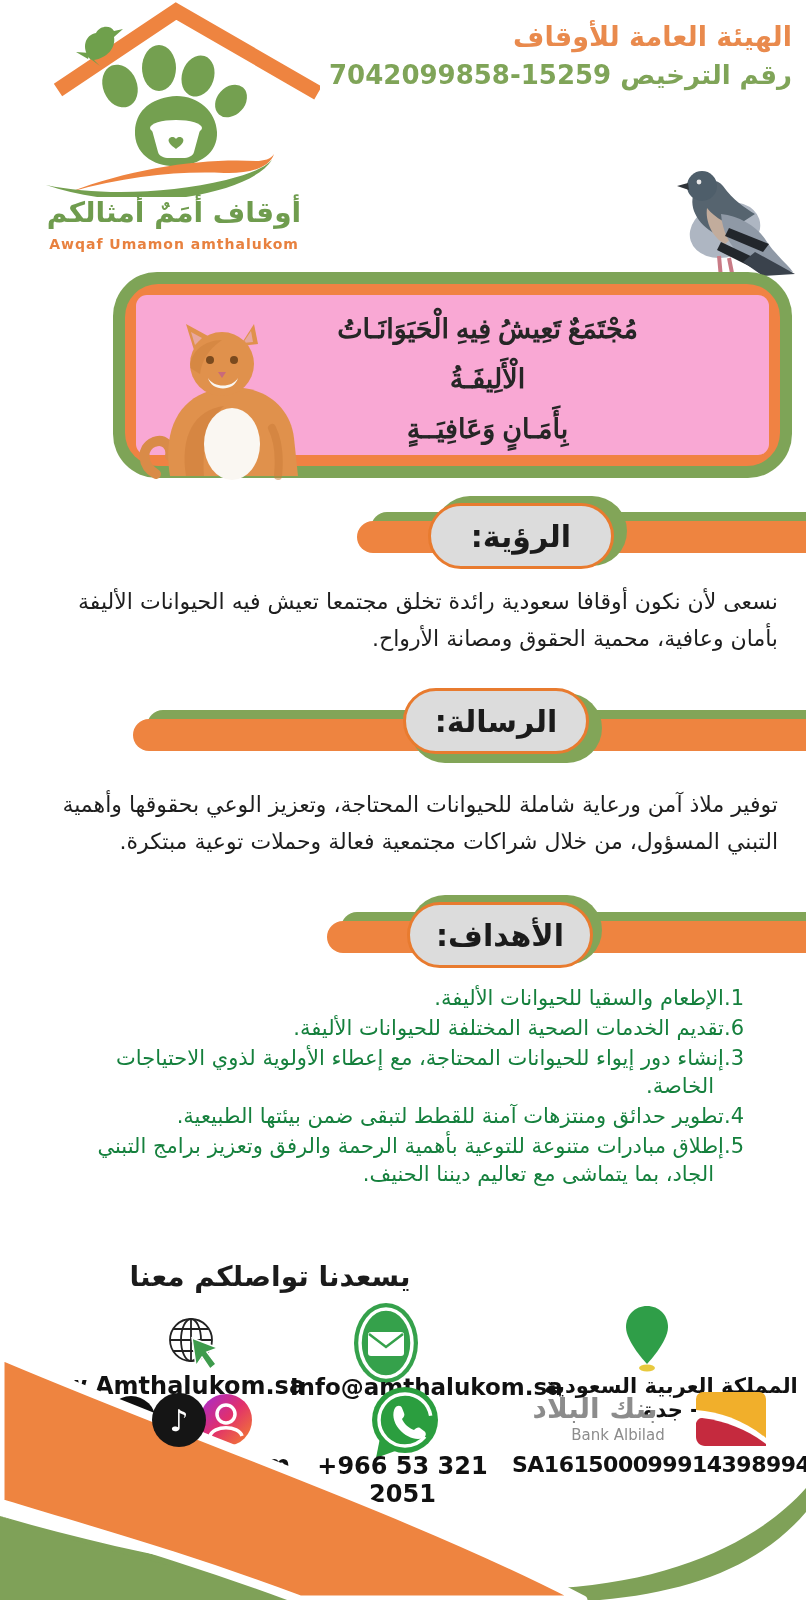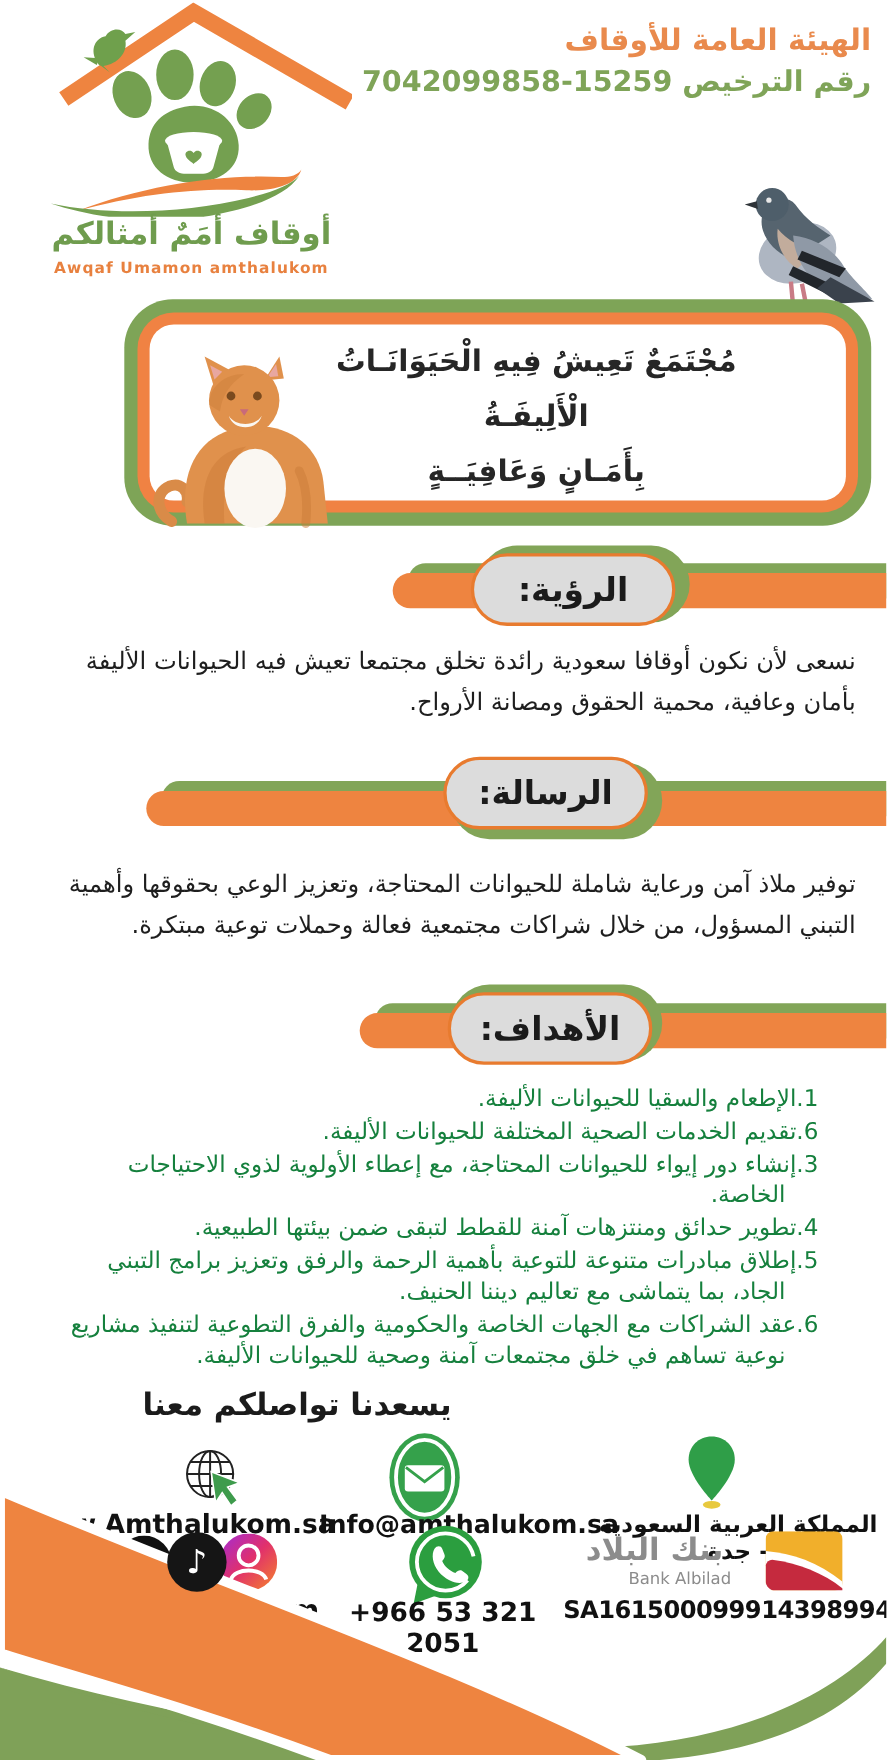--- a/index.html
+++ b/index.html
@@ -15,21 +15,21 @@
   .logo-block{position:absolute;left:28px;top:2px;width:292px;height:262px;}
   .logo-name-ar{position:absolute;top:194px;left:0;width:100%;text-align:center;
       font-size:28px;font-weight:700;color:#6F9C4E;direction:rtl;}
   .logo-name-en{position:absolute;top:234px;left:0;width:100%;text-align:center;
       font-size:14px;font-weight:700;color:#E8813F;letter-spacing:1px;}
 
   
   .hero{position:absolute;left:113px;top:272px;width:679px;height:206px;
         background:#7EA457;border-radius:44px;}
   .hero-orange{position:absolute;inset:12px;background:#F08243;border-radius:33px;}
-  .hero-gray{position:absolute;inset:11px;background:#ffffff;border-radius:22px;}
+  .hero-gray{position:absolute;inset:11px;background:#f9a8d4;border-radius:11px;font-family:Liberation Serif, serif;}
   .hero-text{position:absolute;inset:0;padding:8px 10px 0 80px;display:flex;flex-direction:column;
         justify-content:center;text-align:center;direction:rtl;
         font-size:27px;font-weight:700;color:#262626;line-height:50px;}
   .cat-svg{position:absolute;left:128px;top:316px;width:192px;height:164px;}
   .pigeon-svg{position:absolute;left:663px;top:156px;width:134px;height:132px;}
 
   
   .bar{position:absolute;right:0;height:32px;border-radius:17px 0 0 17px;}
   .bar.green{background:#82A558;}
   .bar.orange{background:#EE8440;}
@@ -164,21 +164,20 @@
     <div class="bar green abs" style="left:341px;top:912px"></div>
     <div class="bar orange abs" style="left:327px;top:921px"></div>
     <div class="pill-shadow" style="left:410px;top:895px"></div>
     <div class="pill" style="left:407px;top:902px">الأهداف:</div>
     <div class="goals-list">
         <div class="goal-item">1.الإطعام والسقيا للحيوانات الأليفة.</div>
         <div class="goal-item">6.تقديم الخدمات الصحية المختلفة للحيوانات الأليفة.</div>
         <div class="goal-item">3.إنشاء دور إيواء للحيوانات المحتاجة، مع إعطاء الأولوية لذوي الاحتياجات الخاصة.</div>
         <div class="goal-item">4.تطوير حدائق ومنتزهات آمنة للقطط لتبقى ضمن بيئتها الطبيعية.</div>
         <div class="goal-item">5.إطلاق مبادرات متنوعة للتوعية بأهمية الرحمة والرفق وتعزيز برامج التبني الجاد، بما يتماشى مع تعاليم ديننا الحنيف.</div>
-        <div class="goal-item">6.عقد الشراكات مع الجهات الخاصة والحكومية والفرق التطوعية لتنفيذ مشاريع نوعية تساهم في خلق مجتمعات آمنة وصحية للحيوانات الأليفة.</div>
       </div>
   </div>
 
   <div class="contact-heading">يسعدنا تواصلكم معنا</div>
 
   <span class="abs" style="left:166px;top:1316px">
     <svg width="64" height="58" viewBox="0 0 64 58">
       <g fill="none" stroke="#222" stroke-width="1.8">
         <circle cx="25" cy="24" r="21"></circle>
         <ellipse cx="25" cy="24" rx="10" ry="21"></ellipse>

